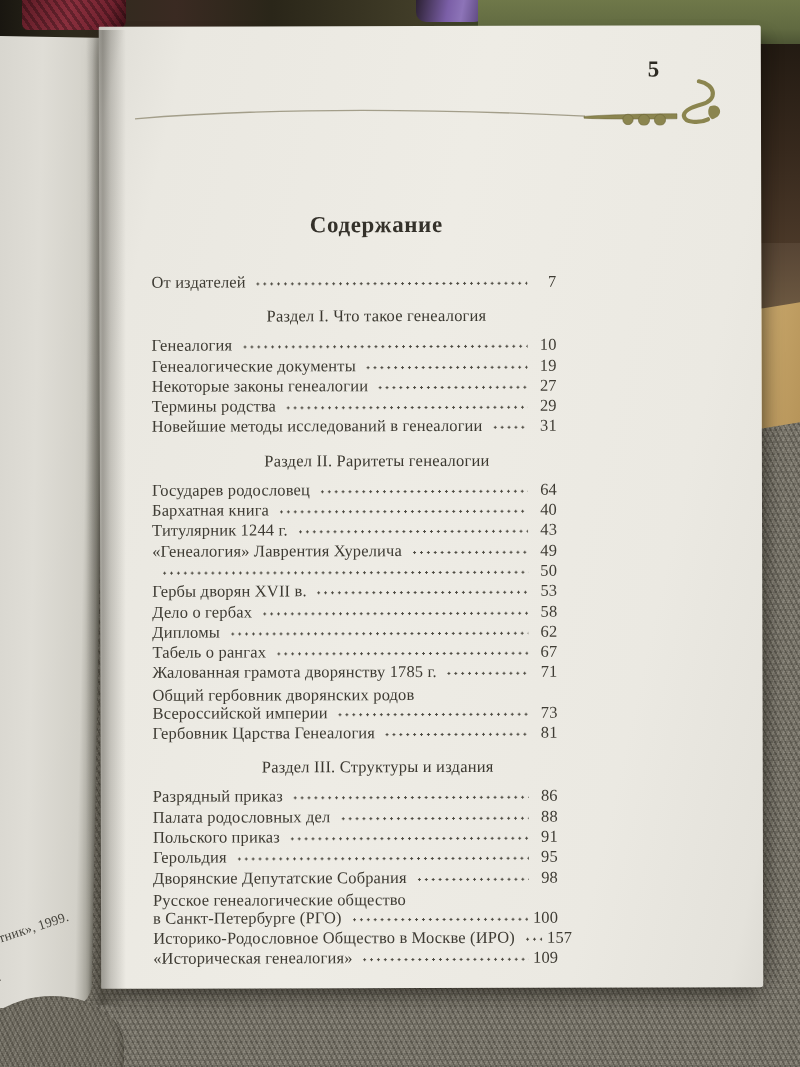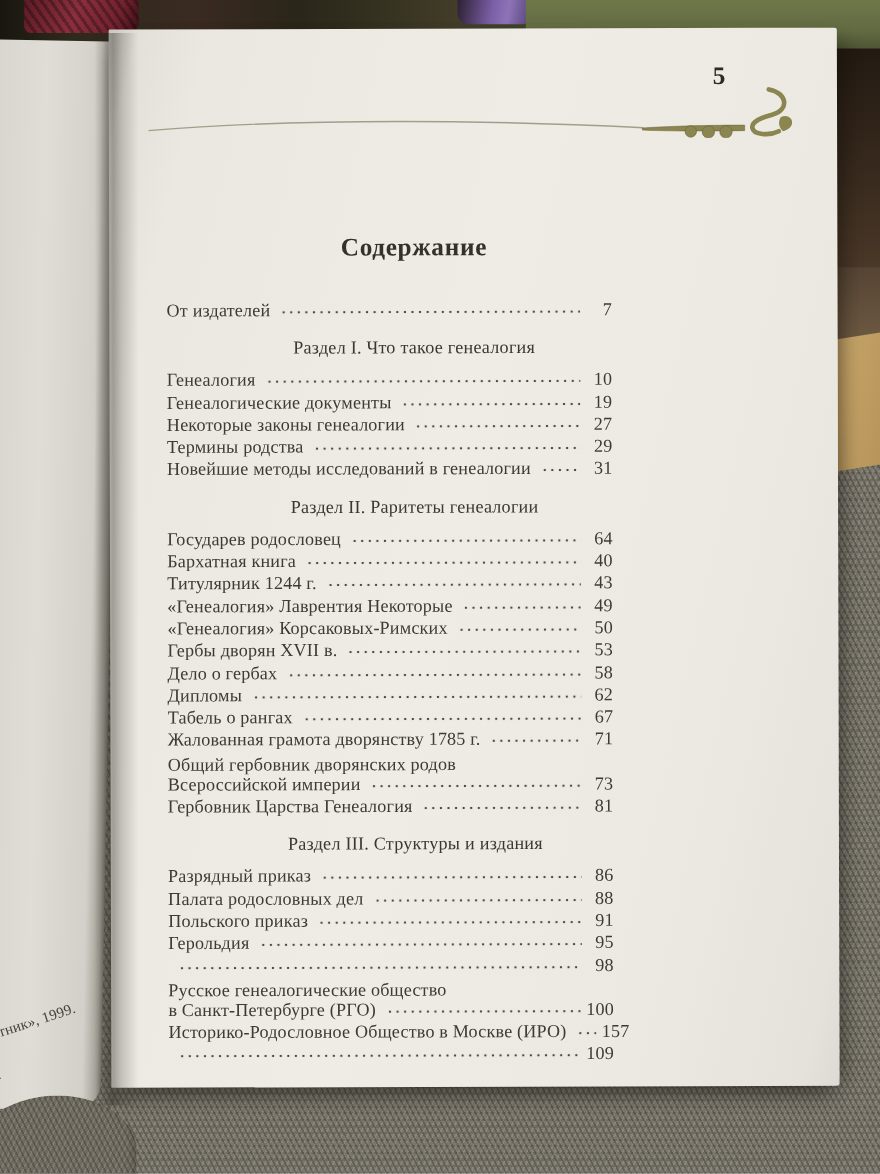--- a/index.html
+++ b/index.html
@@ -160,26 +160,25 @@
                 <div class="lbl">Бархатная книга</div>
                 <div class="leader"></div>
                 <div class="pg">40</div>
               </div>
               <div class="toc-row">
                 <div class="lbl">Титулярник 1244 г.</div>
                 <div class="leader"></div>
                 <div class="pg">43</div>
               </div>
               <div class="toc-row">
-                <div class="lbl">«Генеалогия» Лаврентия Некоторые</div>
+                <div class="lbl">«Генеалогия» Лаврентия Хурелича</div>
                 <div class="leader"></div>
                 <div class="pg">49</div>
               </div>
               <div class="toc-row">
-                <div class="lbl">«Генеалогия» Корсаковых-Римских</div>
                 <div class="leader"></div>
                 <div class="pg">50</div>
               </div>
               <div class="toc-row">
                 <div class="lbl">Гербы дворян XVII в.</div>
                 <div class="leader"></div>
                 <div class="pg">53</div>
               </div>
               <div class="toc-row">
                 <div class="lbl">Дело о гербах</div>
@@ -231,35 +230,37 @@
                 <div class="lbl">Польского приказ</div>
                 <div class="leader"></div>
                 <div class="pg">91</div>
               </div>
               <div class="toc-row">
                 <div class="lbl">Герольдия</div>
                 <div class="leader"></div>
                 <div class="pg">95</div>
               </div>
               <div class="toc-row">
+                <div class="lbl">Дворянские Депутатские Собрания</div>
                 <div class="leader"></div>
                 <div class="pg">98</div>
               </div>
               <div class="toc-line1">Русское генеалогические общество</div>
               <div class="toc-row">
                 <div class="lbl">в Санкт-Петербурге (РГО)</div>
                 <div class="leader"></div>
                 <div class="pg">100</div>
               </div>
               <div class="toc-row">
                 <div class="lbl">Историко-Родословное Общество в Москве (ИРО)</div>
                 <div class="leader"></div>
                 <div class="pg">157</div>
               </div>
               <div class="toc-row">
+                <div class="lbl">«Историческая генеалогия»</div>
                 <div class="leader"></div>
                 <div class="pg">109</div>
               </div>
             </div>
           </div>
         </div>
     </div>
   </div>
 
   <div class="spine-shadow"></div>

